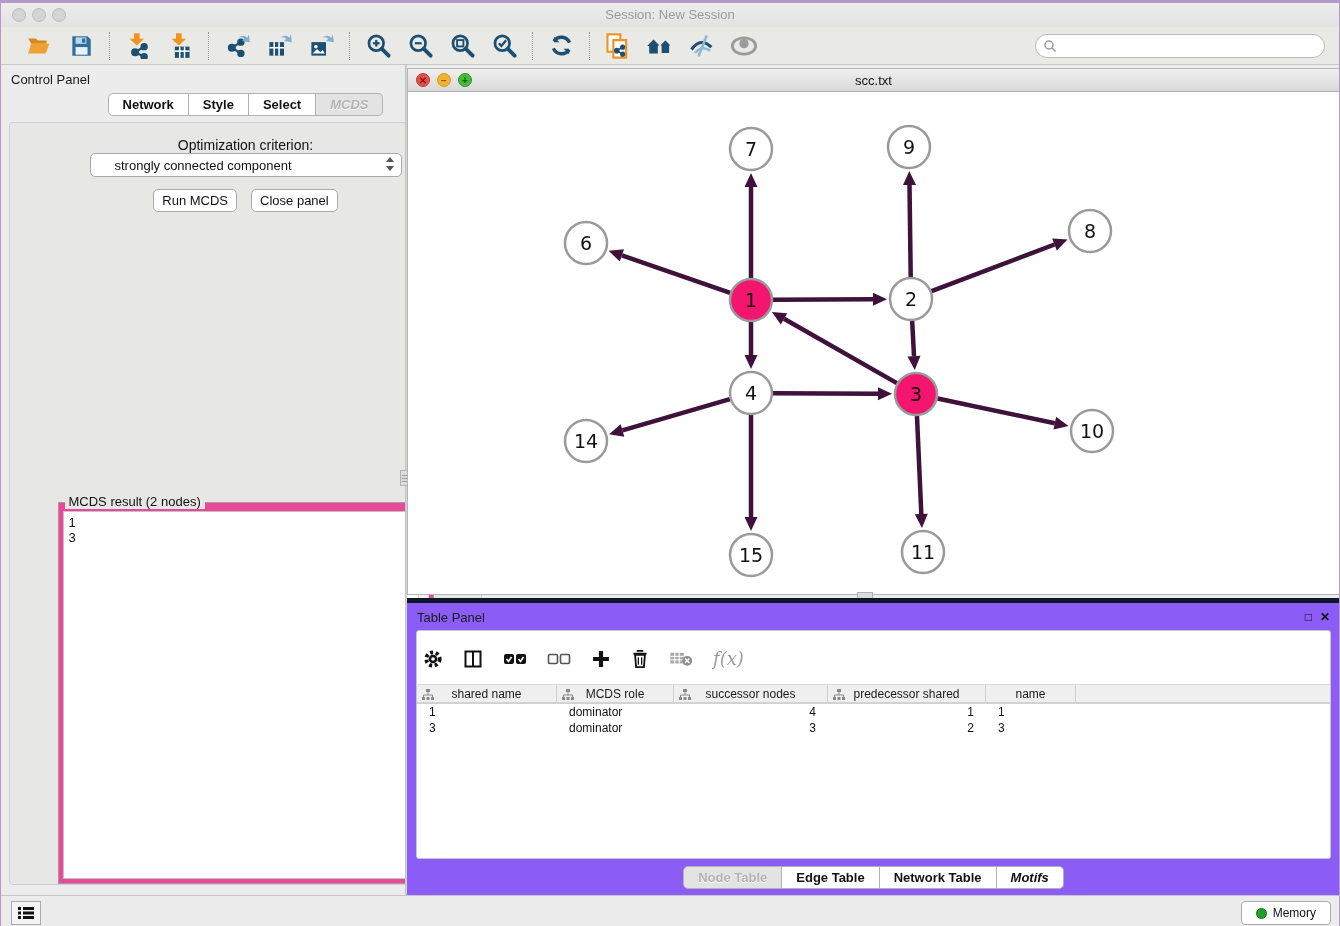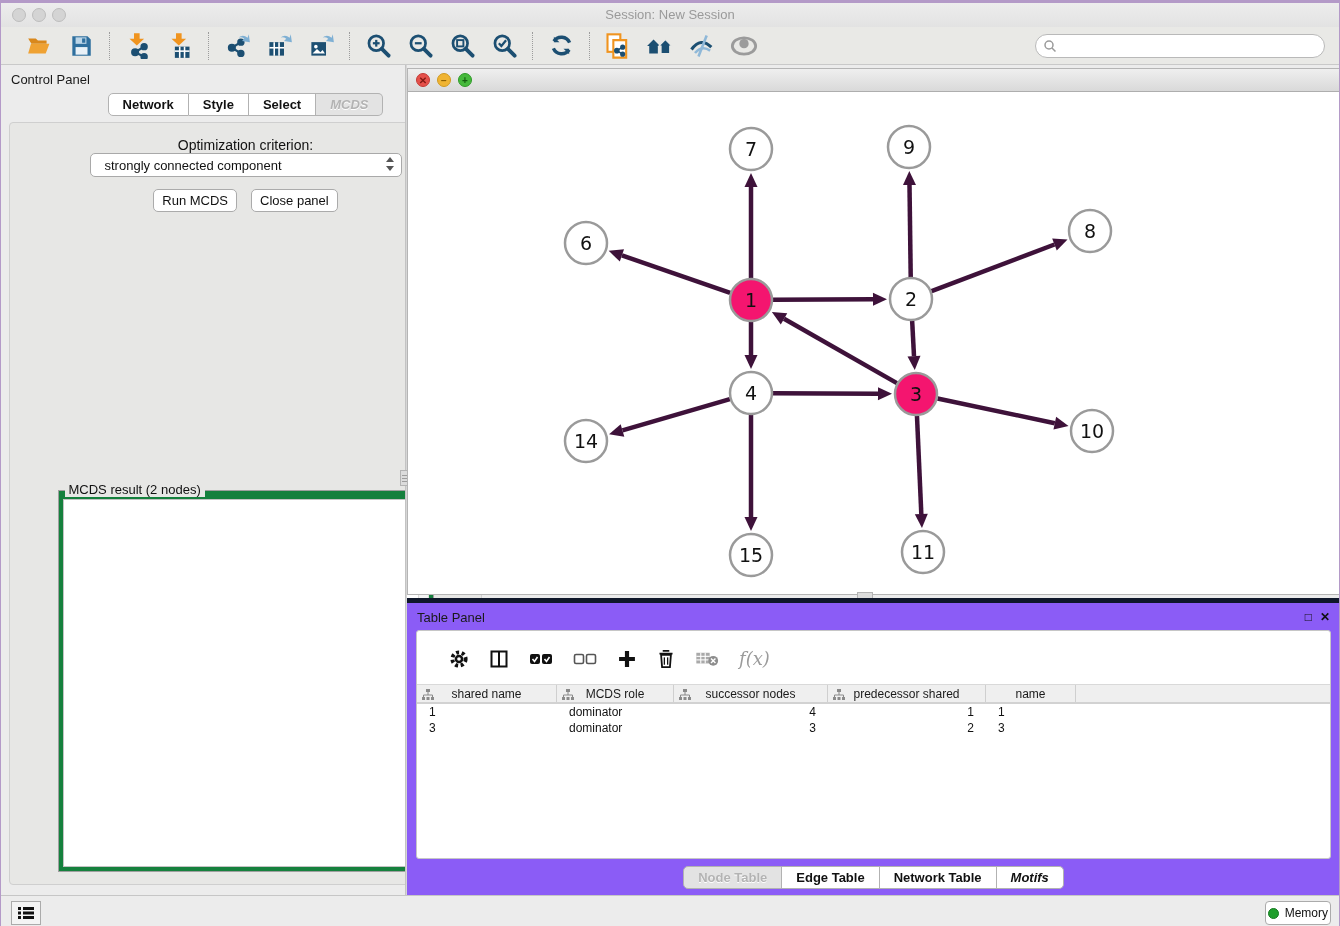--- a/index.html
+++ b/index.html
@@ -45,27 +45,27 @@
   .seg-tab { font-size:13px; font-weight:bold; color:#111; background:#fff; border:1px solid #b2b2b2; border-left:none;
              padding:3px 14px; cursor:pointer; }
   .seg-tab:first-child { border-left:1px solid #b2b2b2; border-radius:5px 0 0 5px; }
   .seg-tab:last-child { border-radius:0 5px 5px 0;font-style:italic; }
   .seg-tab.selected { background:#e3e3e3; color:#b3b3b3; text-shadow:0 1px 0 #fff; }
 
   .cp-inner { flex:1; margin:6px 8px 10px 8px; background:#e7e7e5; border:1px solid #cicfcf; border:1px solid #cfcfcf;
               border-radius:4px; display:flex; flex-direction:column; align-items:center; padding-top:14px; }
   .opt-label { font-size:14px; color:#111; }
   .dropdown { width:312px; height:24px; background:#fff; border:1px solid #a9a9a9; border-radius:5px;
-              display:flex; align-items:center; padding-left:14px; font-size:13px; color:#111; cursor:pointer; }
+              display:flex; align-items:center; padding-left:24px; font-size:13px; color:#111; cursor:pointer; }
   .dd-stepper { margin-left:auto; margin-right:6px; }
   .btn-row { display:flex; gap:14px; margin-top:12px; }
   .push-btn { background:#fff; border:1px solid #ababab; border-radius:5px; font-size:13px; color:#111;
               padding:3px 8px; cursor:pointer; font-family:"Liberation Sans",sans-serif; }
   .cp-spacer { flex:1; }
-  .result-group { width:376px; height:382px; border:1px solid #9f9f9f; margin-bottom:12px; position:relative; background:#15803d;text-align:right; }
+  .result-group { width:376px; height:382px; border:1px solid #9f9f9f; margin-bottom:0; position:relative; background:#ec4899; }
   .result-legend { position:absolute; top:-9px; left:6px; background:#e7e7e5; padding:0 4px; font-size:13px; color:#111; }
   .result-area { position:absolute; left:4px; top:8px; right:4px; bottom:4px; background:#fff; border:1px solid #c3c3c3;
                  font-size:13px; color:#111; padding:3px 5px; white-space:pre; overflow:hidden; }
   .result-scroll { position:absolute; top:8px; right:4px; bottom:4px; width:11px; background:#f4f4f4; border:1px solid #dcdcdc; }
 
   
   .network-window { position:absolute; left:406px; top:3px; width:933px; height:527px; background:#fff;
                     border:1px solid #b5b5b5; }
   .nw-titlebar { height:23px; background:linear-gradient(#efefef,#d9d9d9); border-bottom:1px solid #aeaeae;
                  position:relative; display:flex; align-items:center; }
@@ -75,40 +75,40 @@
           font-size:10px; font-weight:bold; color:#7a2020; cursor:pointer; }
   .tdot.red { background:#e5504a; border:1px solid #c43a35; color:#801812; }
   .tdot.yellow { background:#f0b432; border:1px solid #d09a20; color:#8a5f00; }
   .tdot.green { background:#46b93c; border:1px solid #2f9a28; color:#135c10; }
   .graph-canvas { position:absolute; left:0; top:23px; width:931px; height:502px; background:#fff; }
 
   
   .table-panel { position:absolute; left:406px; top:533px; width:933px; height:297px; background:#8b5cf6;
                  border-top:5px solid #0f172a; }
   .tp-inner { position:absolute; left:9px; top:27px; right:9px; bottom:36px; background:#fff; border:1px solid #c6c6c6; border-radius:3px; }
-  .tp-toolbar { height:56px; display:flex; align-items:center; gap:20px; padding-left:32px; border-bottom:1px solid #e3e3e3; }
+  .tp-toolbar { height:56px; display:flex; align-items:center; gap:20px; padding-left:6px; border-bottom:1px solid #e3e3e3; }
   .tp-tool { display:flex; align-items:center; justify-content:center; cursor:pointer; }
   .fx { font-family:"DejaVu Serif",serif; font-style:italic; font-size:18px; color:#9b9b9b; }
 
   .tbl { position:absolute; left:0; top:53px; right:0; bottom:0; overflow:hidden; }
   .tbl-head { display:flex; height:20px; background:#efefef; border-top:1px solid #d9d9d9; border-bottom:2px solid #d2d2d2; }
   .th-cell { position:relative; display:flex; align-items:center; justify-content:center; font-size:12px; color:#1a1a1a;
              border-right:1px solid #cfcfcf; height:100%; }
   .th-cell .col-ico { position:absolute; left:5px; top:4px; }
   .tbl-row { display:flex; height:16px; }
   .td-cell { font-size:12px; color:#111; padding:0 12px; height:16px; line-height:16px; overflow:hidden; }
 
   .tp-tabs-row { position:absolute; left:0; bottom:6px; width:100%; display:flex; justify-content:center; }
 
   
   .statusbar { position:absolute; left:0; top:892px; width:100%; height:34px; background:#ececec; border-top:1px solid #c6c6c6; }
   .list-btn { position:absolute; left:10px; top:5px; width:30px; height:24px; background:#f4f4f4; border:1px solid #ababab;
               display:flex; align-items:center; justify-content:center; cursor:pointer; }
   .memory-btn { position:absolute; right:8px; top:5px; height:24px; background:#fff; border:1px solid #ababab; border-radius:4px;
-                display:flex; align-items:center; gap:6px; padding:0 2px; font-size:12px; color:#111; cursor:pointer;margin-left:22px; }
+                display:flex; align-items:center; gap:6px; padding:0 14px; font-size:12px; color:#111; cursor:pointer;margin-left:22px; }
   .mem-dot { width:11px; height:11px; border-radius:50%; background:#1f9e2c; border:1px solid #157a20; }
 </style>
 </head>
 <body>
 
 <div class="window">
 
   <div class="titlebar">
     <span class="tl-dot" style="left:11px"></span>
     <span class="tl-dot" style="left:31px"></span>
@@ -329,20 +329,21 @@
 
     <div class="v-divider"></div>
     <div class="v-handle">
         <i></i>
         <i></i>
         <i></i>
       </div>
 
     <div class="network-window">
       <div class="nw-titlebar">
+        <div class="nw-title">scc.txt</div>
         <div class="traffic">
           <span class="tdot red">✕</span>
           <span class="tdot yellow">−</span>
           <span class="tdot green">+</span>
         </div>
       </div>
       <svg class="graph-canvas" id="graph-svg" viewBox="0 0 931 502">
           <line x1="343" y1="186" x2="343" y2="95" stroke="#3e123a" stroke-width="4.5"></line>
           <polygon points="343,81 349.5,95 336.5,95" fill="#3e123a"></polygon>
           <line x1="322.2058154797033" y1="200.81655443844295" x2="213.9172278077852" y2="163.40776960632581" stroke="#3e123a" stroke-width="4.5"></line>

